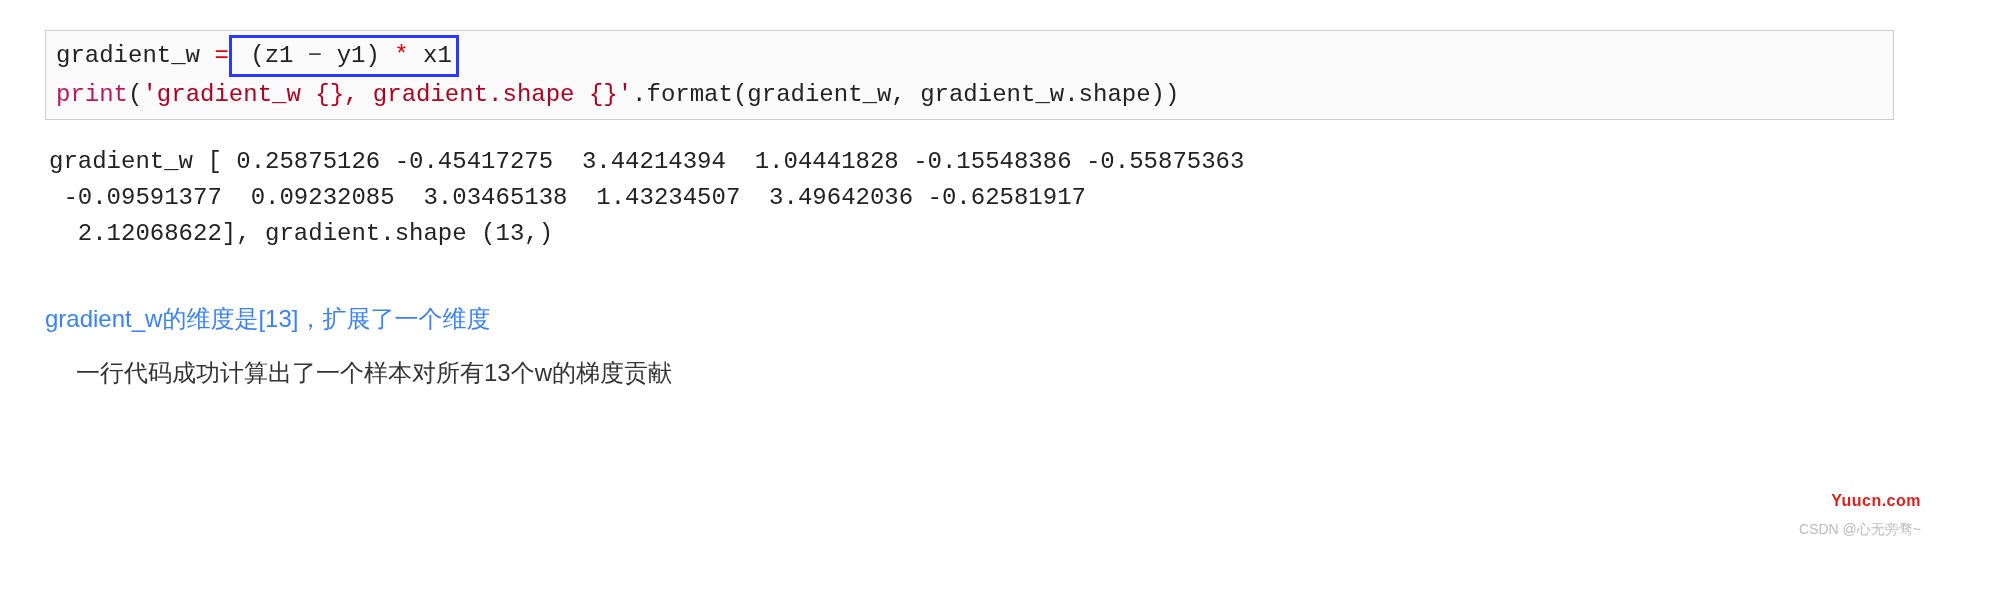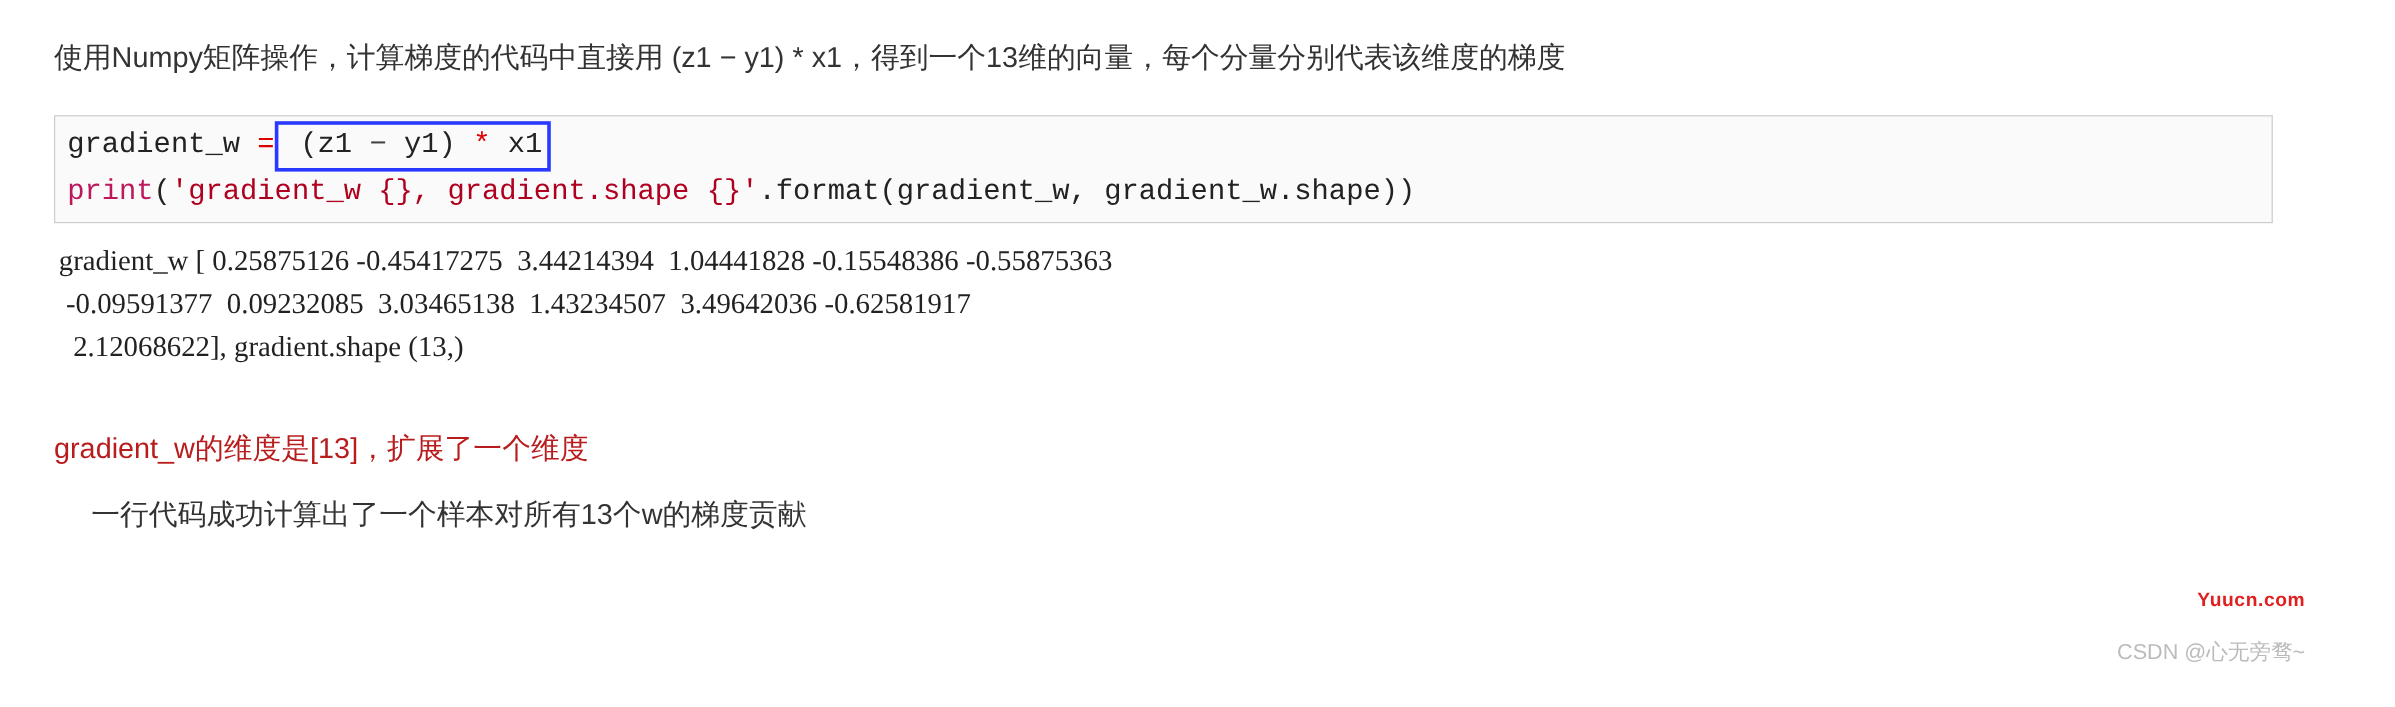--- a/index.html
+++ b/index.html
@@ -30,54 +30,53 @@
     display: inline-block;
     border: 3px solid #2a39ff;
     padding: 0 4px;
   }
   .op-star { color: #d00; }
   .op-eq { color: #d00; }
   .num-minus { color: #444; }
   .fn-print { color: #be185d; }
   .string { color: #b00020; }
   .output {
-    font-family: Liberation Serif, serif;
+    font-family: Liberation Mono, monospace;
     font-size: 24px;
     white-space: pre;
-    margin-top: 14px;
+    margin-top: 24px;
     line-height: 1.5;
     color: #222;
     padding-left: 4px;
   }
-  .explain1 { margin-top: 48px; color: #b91c1c; }
+  .explain1 { margin-top: 48px; color: #3b82f6; }
   .explain2 { margin-top: 16px; color: #333; margin-left: 31px; }
   .wm-yuucn {
     position: absolute;
     right: 30px;
     bottom: 45px;
     color: #e02020;
     font-size: 16px;
     letter-spacing: 0.5px;
     font-weight: bold;
   }
   .wm-csdn {
     position: absolute;
     right: 30px;
-    bottom: 1px;
+    bottom: 19px;
     color: #bbb;
-    font-size: 18px;
+    font-size: 14px;
   }
   .page-wrapper { position: relative; width: 100%; height: 529px; }
 </style>
 </head>
 <body>
 
 <div class="page-wrapper">
 
-  <div class="intro">使用Numpy矩阵操作，计算梯度的代码中直接用  (z1 − y1) * x1，得到一个13维的向量，每个分量分别代表该维度的梯度</div>
 
   <div class="code-box">
     <div class="code-line"><span>gradient_w </span><span class="op-eq">=</span><span class="hl-box"><span> (z1 </span><span class="num-minus">−</span><span> y1) </span><span class="op-star">*</span><span> x1</span></span></div>
     <div class="code-line"><span class="fn-print">print</span><span>(</span><span class="string">'gradient_w {}, gradient.shape {}'</span><span>.format(gradient_w, gradient_w.shape))</span></div>
   </div>
 
   <div class="output"><span>gradient_w [ 0.25875126 -0.45417275  3.44214394  1.04441828 -0.15548386 -0.55875363</span>
 <span> -0.09591377  0.09232085  3.03465138  1.43234507  3.49642036 -0.62581917</span>
 <span>  2.12068622], gradient.shape (13,)</span></div>
 

